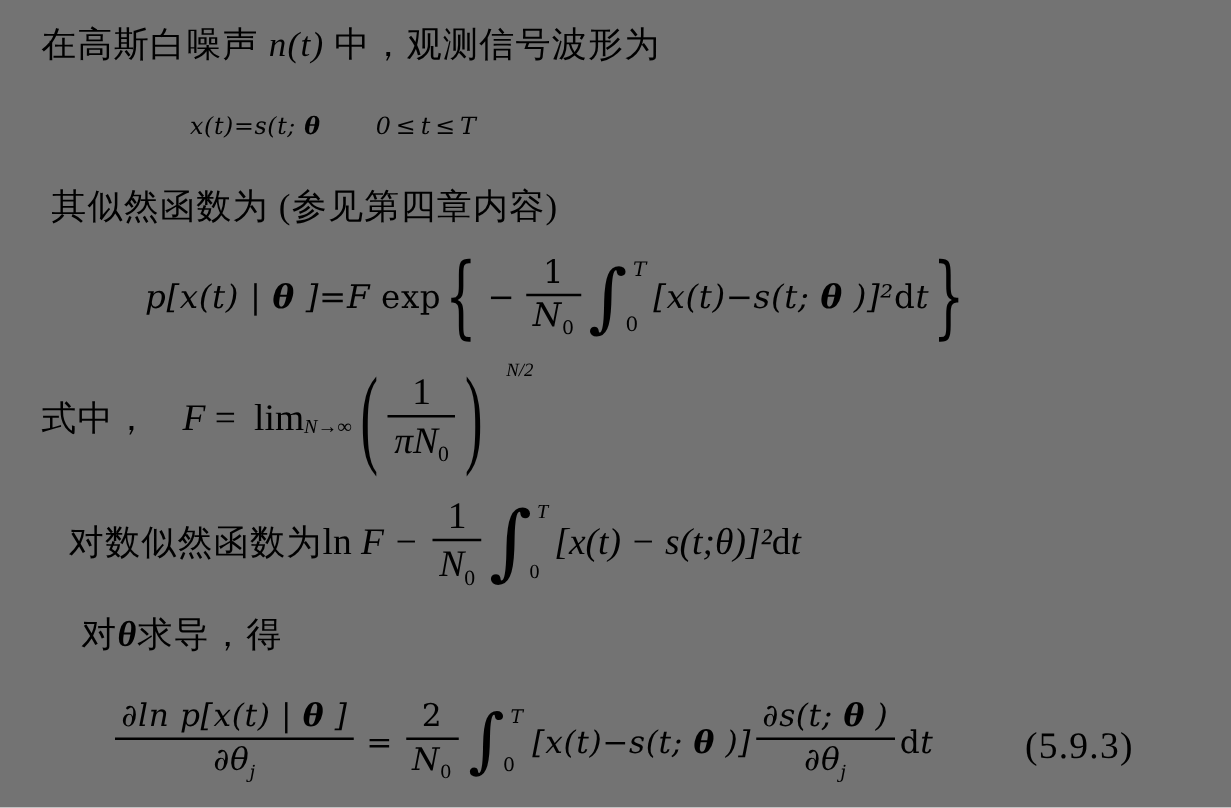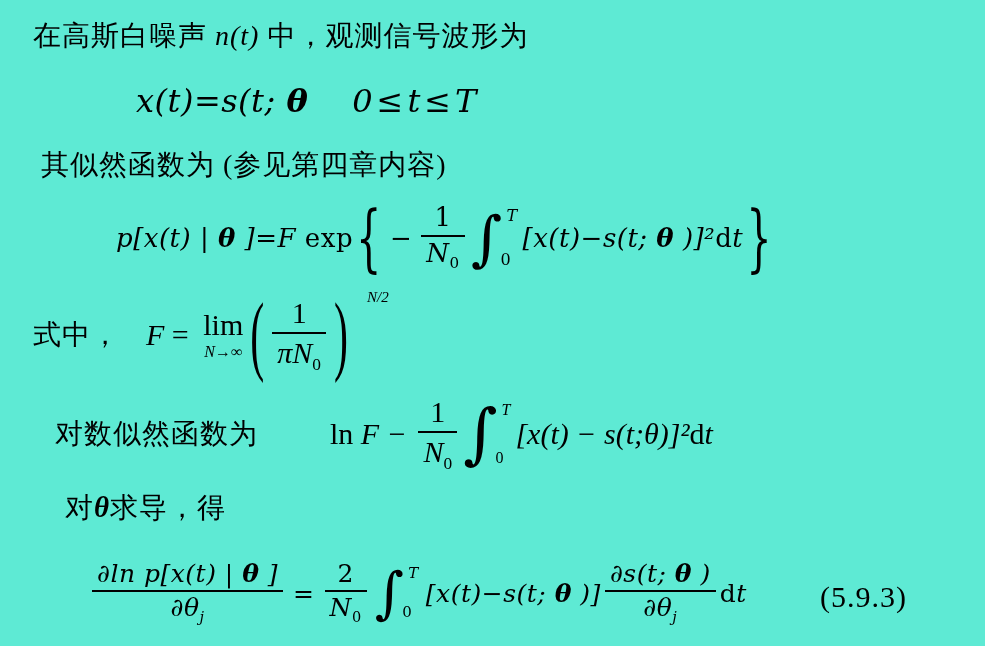--- a/index.html
+++ b/index.html
@@ -1,17 +1,17 @@
 <!DOCTYPE html>
 <html><head>
 <meta charset="utf-8">
 <style>
   *{margin:0;padding:0;box-sizing:border-box}
   html,body{background:#fff}
-  #page{position:relative;width:985px;height:646px;background:#5eead4;color:#000;
+  #page{position:relative;width:985px;height:646px;background:#737373;color:#000;
         overflow:hidden;font-family:"Liberation Serif","DejaVu Serif",serif}
   .abs{position:absolute}
   .cn{font-size:28px;letter-spacing:1px;font-style:normal}
   .row{display:flex;align-items:center}
   [data-bind]{white-space:pre}
   .mi{font-style:italic}
   .rm{font-style:normal}
   .bold{font-weight:bold}
   .book{font-family:"DejaVu Serif","Liberation Serif",serif;letter-spacing:.5px}
   .times{font-family:"Liberation Serif",serif}
@@ -19,35 +19,35 @@
   .frac .num{border-bottom:2px solid #000;padding:0 5px 3px;display:block}
   .frac .den{padding:3px 5px 0;display:block}
   .intgrp{display:inline-flex;align-items:center;margin:0 2px}
   .intsym{font-size:60px;line-height:.85;font-style:normal;font-family:"DejaVu Serif",serif}
   .lims{display:flex;flex-direction:column;justify-content:space-between;height:62px;
         font-size:16px;padding:1px 0;margin-left:1px;margin-right:6px;line-height:1}
   .lims .up{transform:translateX(3px)}
   .lims .lo{transform:translateX(-3px)}
   .brace{font-size:40px;transform:scaleY(1.8);line-height:1;font-style:normal;margin:0 3px}
   .paren{font-size:42px;transform:scaleY(2.1);line-height:1;font-style:normal}
-  .limblk{display:inline-flex;flex-direction:column;align-items:center;line-height:1;margin:0 7px}
+  .limblk{display:inline-flex;flex-direction:row;align-items:flex-end;line-height:1;margin:0 7px}
   .limblk .limsub{font-size:16px;margin-top:4px}
   sub{font-size:.58em}
   .eqnum{font-size:30px;font-style:normal;letter-spacing:1px}
 </style>
 </head>
 <body>
 
 <div id="page">
 
   <div class="abs cn" style="left:33px;top:17px">
     <span data-bind="intro.a">在高斯白噪声 </span><span class="mi times" data-bind="intro.math">n(t)</span><span data-bind="intro.b"> 中，观测信号波形为</span>
   </div>
 
-  <div class="abs row book mi" style="left:136px;top:81px;height:40px;font-size:32px">
+  <div class="abs row book mi" style="left:152px;top:81px;height:40px;font-size:19px">
     <span data-bind="eq_signal.a">x(t)=s(t; </span>
     <span class="bold" data-bind="eq_signal.theta">θ</span>
     <span style="width:44px"></span>
     <span style="letter-spacing:4px" data-bind="eq_signal.range">0≤t≤T</span>
   </div>
 
   <div class="abs cn" style="left:41px;top:146px">
     <span data-bind="likelihood_intro">其似然函数为 (参见第四章内容)</span>
   </div>
 
@@ -88,21 +88,21 @@
     <span class="paren" data-bind="where.paren_open">(</span>
     <span class="frac" style="margin:0 8px">
       <span class="num rm" data-bind="where.frac_num">1</span>
       <span class="den mi"><span data-bind="where.frac_den_base">πN</span><sub class="rm" data-bind="where.frac_den_sub">0</sub></span>
     </span>
     <span class="paren" data-bind="where.paren_close">)</span>
     <span class="mi" style="position:relative;top:-38px;font-size:15px;margin-left:19px" data-bind="where.exponent">N/2</span>
   </div>
 
   <div class="abs row times mi" style="left:55px;top:390px;height:88px;font-size:30px">
-    <span class="cn" style="margin-right:72px" data-bind="log_likelihood.intro">对数似然函数为</span>
+    <span class="cn" style="" data-bind="log_likelihood.intro">对数似然函数为</span>
     <span class="rm" data-bind="log_likelihood.ln">ln</span>
     <span data-bind="log_likelihood.mid"> F − </span>
     <span class="frac">
       <span class="num rm" data-bind="log_likelihood.frac_num">1</span>
       <span class="den"><span data-bind="log_likelihood.frac_den_base">N</span><sub class="rm" data-bind="log_likelihood.frac_den_sub">0</sub></span>
     </span>
     <span class="intgrp">
       <span class="intsym" style="font-size:66px" data-bind="log_likelihood.int">∫</span>
       <span class="lims" style="height:66px">
         <span class="up" data-bind="log_likelihood.int_upper">T</span>

